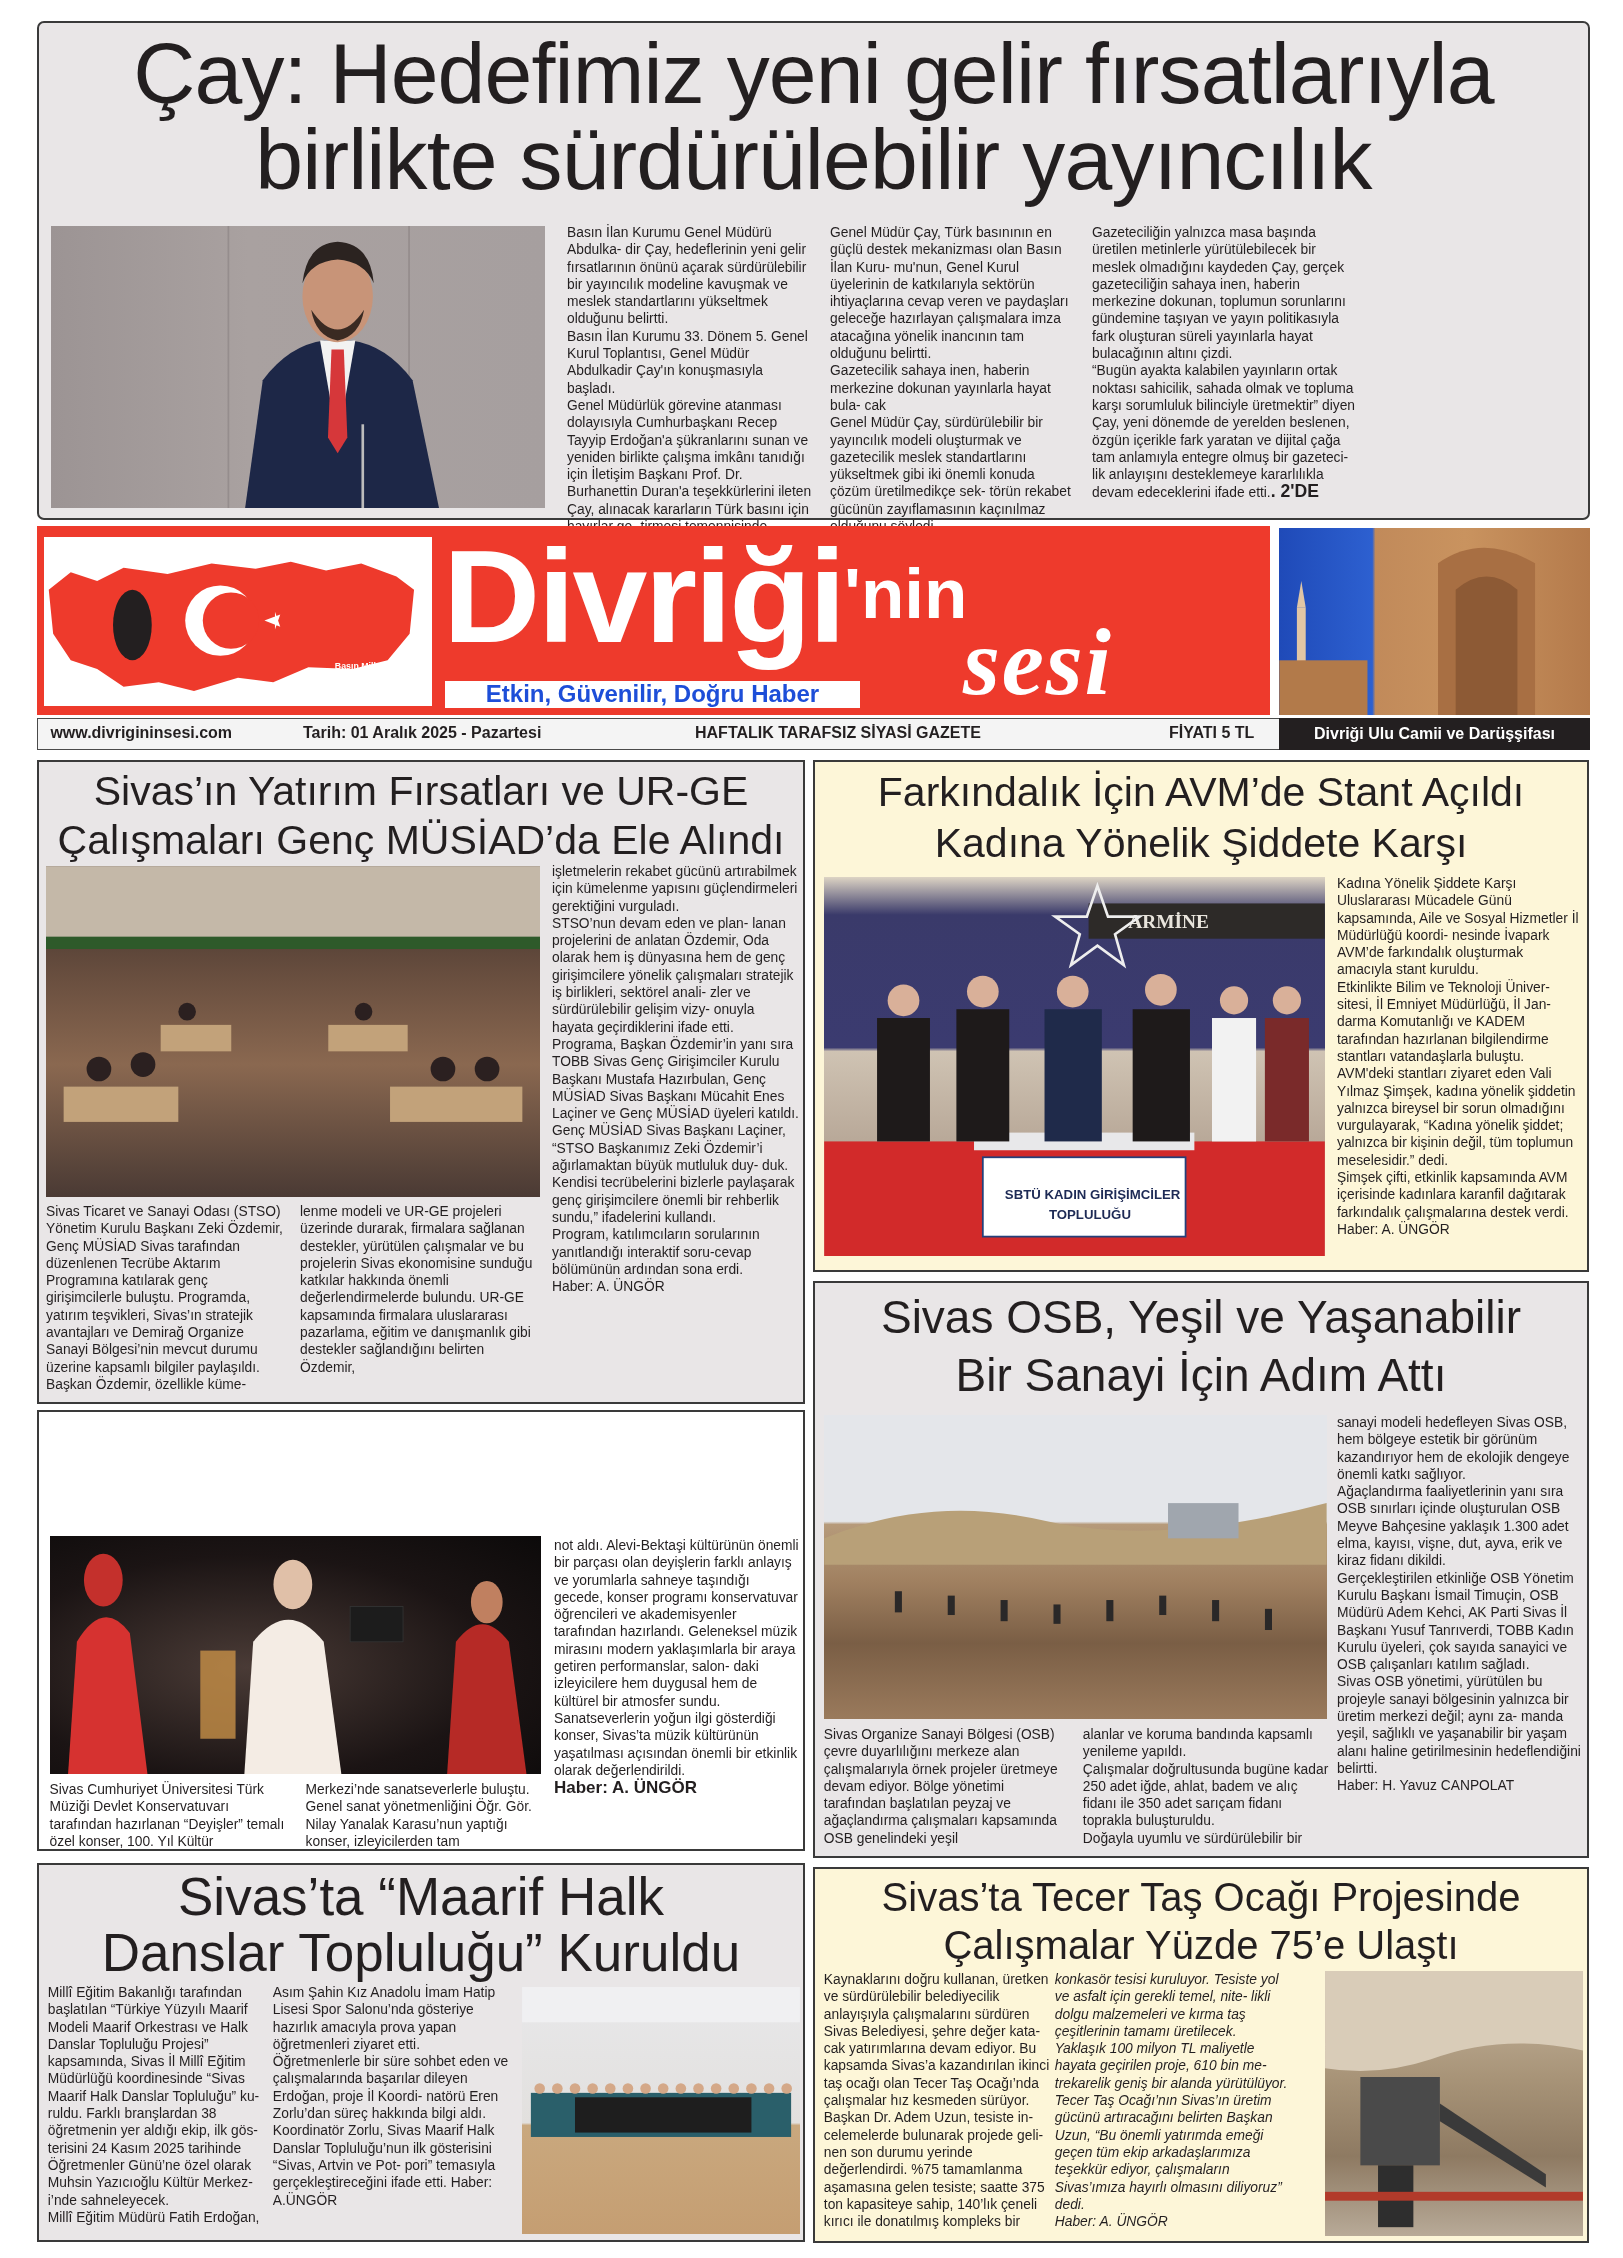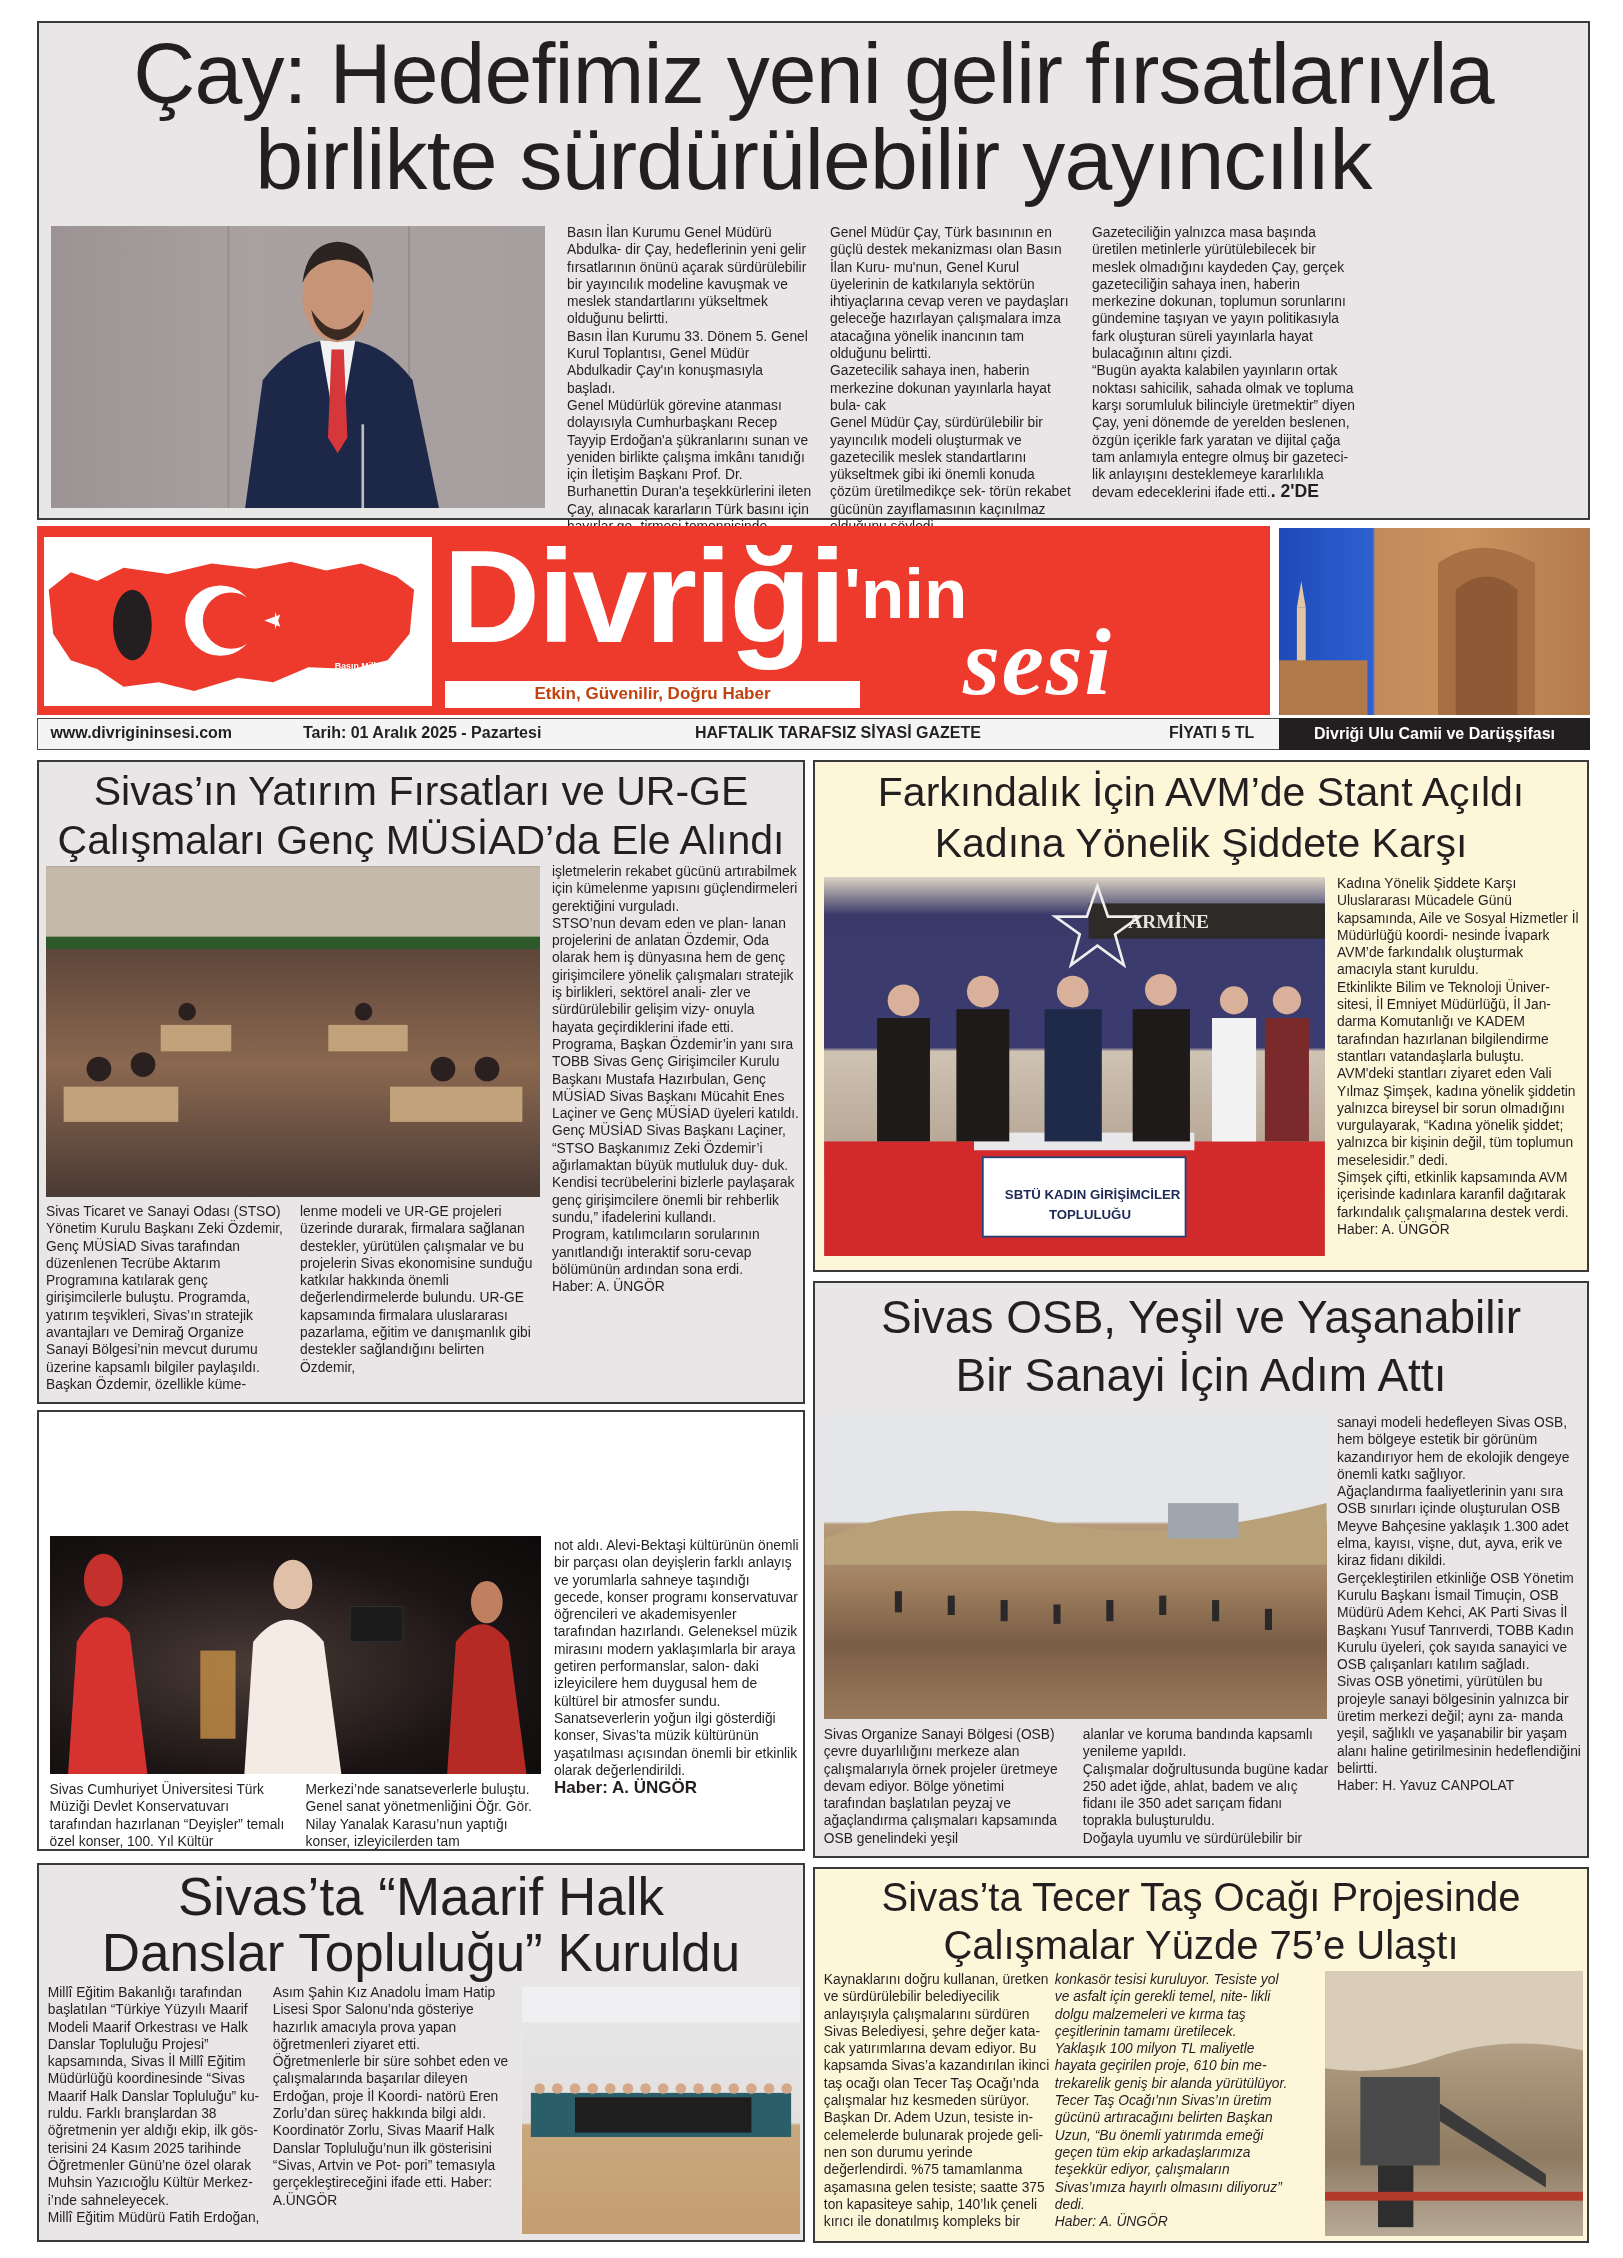--- a/index.html
+++ b/index.html
@@ -15,29 +15,29 @@
   .photo { position: absolute; overflow: hidden; }
   .byline-bold { font-weight: bold; font-size: 17px; }
   .more { font-weight: bold; font-size: 17.6px; }
 
   
   .mast-red { position: absolute; left: 37px; top: 526px; width: 1233px; height: 189px; background: #ee3a2c; }
   .map-card { position: absolute; left: 7px; top: 10.6px; width: 388px; height: 169px; background: #fff; }
   .title-main { position: absolute; left: 410px; top: -5.3px; font-family: "Liberation Sans", sans-serif; font-weight: bold; color: #fff; font-size: 132px; letter-spacing: -2.6px; transform: scaleX(1.02); }
   .title-nin { position: absolute; left: 807px; top: 26.5px; color: #fff; font-weight: bold; font-size: 71px; }
   .title-sesi { position: absolute; left: 926px; top: 81px; color: #fff; font-weight: bold; font-style: italic; font-size: 95px; font-family: "Liberation Serif", serif; letter-spacing: 1.8px; }
-  .slogan-bar { position: absolute; left: 408px; top: 155px; width: 415px; height: 26.5px; background: #fff; text-align: center; color: #c2410c; font-weight: bold; font-size: 17px; line-height: 26.5px; }
+  .slogan-bar { position: absolute; left: 408px; top: 155px; width: 415px; height: 26.5px; background: #fff; text-align: center; color: #1d4ed8; font-weight: bold; font-size: 24px; line-height: 26.5px; }
   .infobar { position: absolute; left: 37px; top: 718px; width: 1327px; height: 32px; border: 1.8px solid #4a4a4a; background: #f4f4f4; font-size: 16px; font-weight: bold; line-height: 28px; color: #231f20; }
   .infobar span { position: absolute; top: 0; }
   .mosque-caption { position: absolute; left: 1279px; top: 718px; width: 311px; height: 32px; background: #231f20; color: #fff; font-weight: bold; font-size: 16px; line-height: 32px; text-align: center; }
 </style>
 </head>
 <body>
 
-<div class="box" style="left:37px; top:21px; width:1553px; height:499px;">
+<div class="box" style="left:37px; top:21px; width:1553px; height:499px;border-radius:7px;">
   <div class="headline" style="top:7px; font-size:86px; line-height:86px; letter-spacing:-0.9px;">
     <div>Çay: Hedefimiz yeni gelir fırsatlarıyla</div>
     <div>birlikte sürdürülebilir yayıncılık</div>
   </div>
   <div class="photo" style="left:12.4px; top:203px; width:494px; height:282px; background: linear-gradient(90deg,#9c9494 0%,#a9a1a0 40%,#a69f9f 100%);">
     <svg width="494" height="282" viewBox="0 0 560 320">
       <rect x="200" y="0" width="2" height="320" fill="#958d8d"></rect>
       <rect x="405" y="0" width="2" height="320" fill="#958d8d"></rect>
       <path d="M220 320 L240 175 Q270 135 310 130 L340 130 Q380 135 410 175 L440 320 Z" fill="#1d2747"></path>
       <path d="M305 130 L325 245 L345 130 Z" fill="#f2f2f2"></path>

